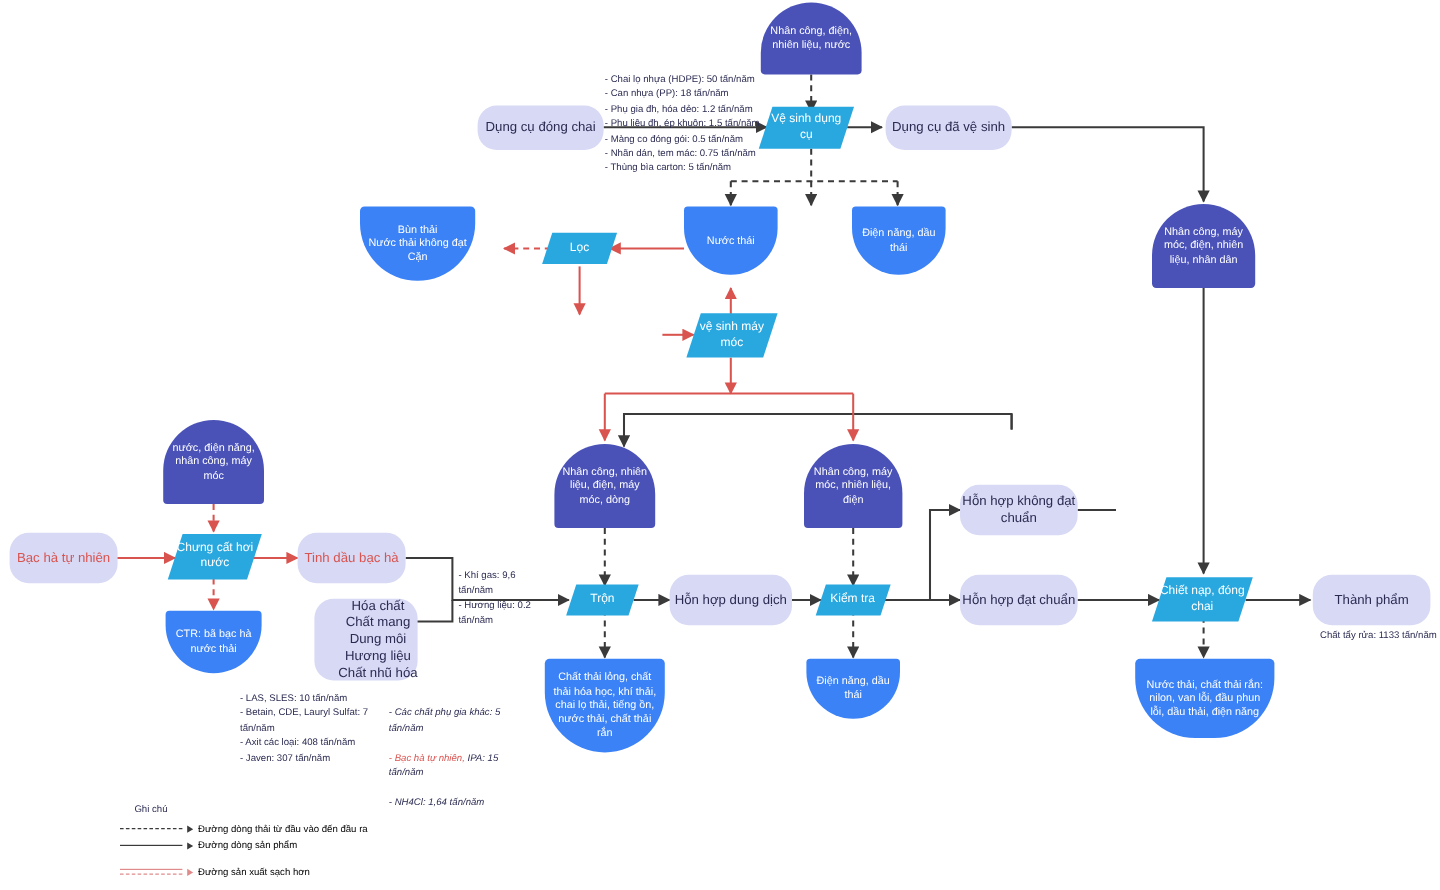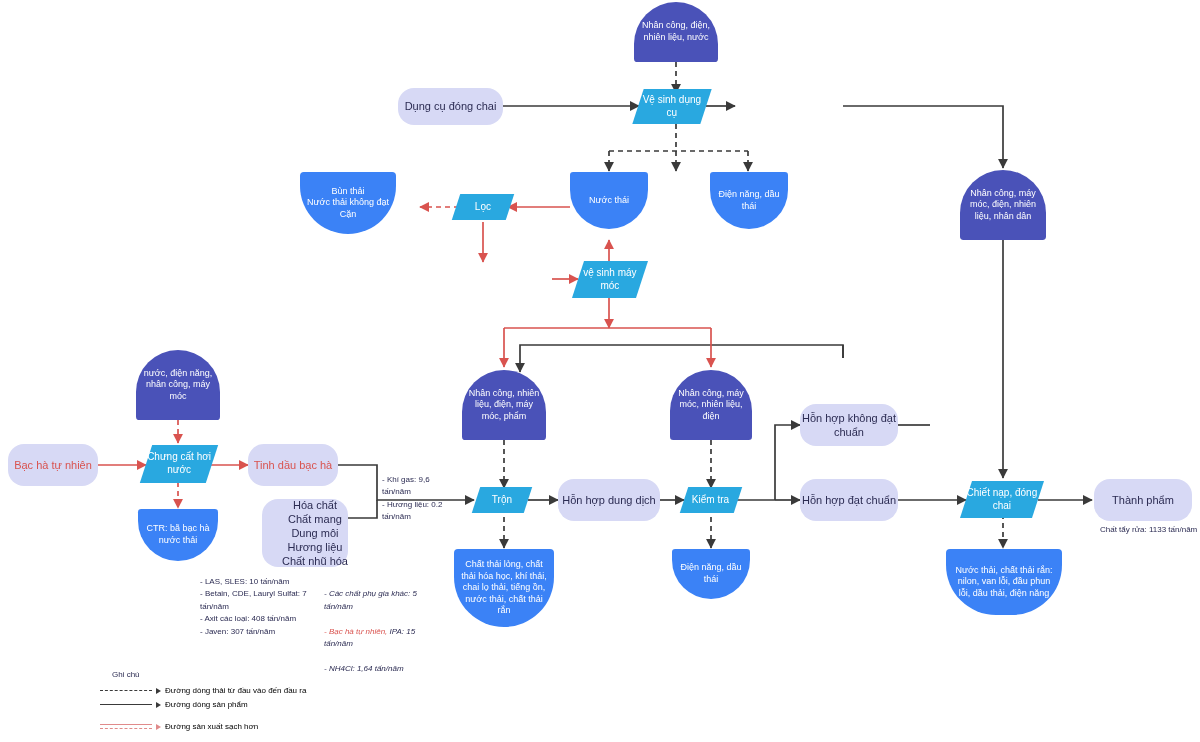--- a/index.html
+++ b/index.html
@@ -128,20 +128,23 @@
   </div>
 
   <div class="node box-light" style="left:398px;top:88px;width:105px;height:37px;">
     <span>Dụng cụ đóng chai</span>
   </div>
 
   <div class="node proc" style="left:638px;top:89px;width:68px;height:35px;">
     <span>Vệ sinh dụng cụ</span>
   </div>
 
+  <div class="node box-light" style="left:738px;top:88px;width:105px;height:37px;">
+    <span>Dụng cụ đã vệ sinh</span>
+  </div>
 
   <div class="node arch-out" style="left:570px;top:172px;width:78px;height:57px;">
     <span>Nước thái</span>
   </div>
 
   <div class="node arch-out" style="left:710px;top:172px;width:78px;height:57px;">
     <span style="white-space:pre-line;">Điện năng, dầu thái</span>
   </div>
 
   <div class="node arch-out" style="left:300px;top:172px;width:96px;height:62px;">
@@ -185,21 +188,21 @@
 
   <div class="node box-light" style="left:262px;top:499px;width:86px;height:68px;justify-content:flex-end;">
     <span style="white-space:pre-line;">Hóa chất
 Chất mang
 Dung môi
 Hương liệu
 Chất nhũ hóa</span>
   </div>
 
   <div class="node arch-in" style="left:462px;top:370px;width:84px;height:70px;">
-    <span>Nhân công, nhiên liệu, điện, máy móc, phẩm</span>
+    <span>Nhân công, nhiên liệu, điện, máy móc, dòng</span>
   </div>
 
   <div class="node proc" style="left:476px;top:487px;width:52px;height:26px;">
     <span>Trộn</span>
   </div>
 
   <div class="node box-light" style="left:558px;top:479px;width:102px;height:42px;">
     <span>Hỗn hợp dung dịch</span>
   </div>
 
@@ -232,20 +235,27 @@
   </div>
 
   <div class="node box-light" style="left:1094px;top:479px;width:98px;height:42px;">
     <span>Thành phẩm</span>
   </div>
 
   <div class="node arch-out" style="left:946px;top:549px;width:116px;height:66px;">
     <span>Nước thải, chất thải rắn: nilon, van lỗi, đầu phun lỗi, dầu thải, điện năng</span>
   </div>
 
+  <div class="txt" style="left:504px;top:60px;width:135px;">- Chai lọ nhựa (HDPE): 50 tấn/năm
+- Can nhựa (PP): 18 tấn/năm
+- Phụ gia đh, hóa dẻo: 1.2 tấn/năm
+- Phụ liệu đh, ép khuôn: 1.5 tấn/năm
+- Màng co đóng gói: 0.5 tấn/năm
+- Nhãn dán, tem mác: 0.75 tấn/năm
+- Thùng bìa carton: 5 tấn/năm</div>
 
   <div class="txt" style="left:382px;top:474px;width:62px;">- Khí gas: 9,6 tấn/năm
 - Hương liệu: 0.2 tấn/năm</div>
 
   <div class="txt" style="left:200px;top:576px;width:118px;">- LAS, SLES: 10 tấn/năm
 - Betain, CDE,  Lauryl Sulfat: 7 tấn/năm
 - Axit các loại: 408 tấn/năm
 - Javen: 307 tấn/năm</div>
 
   <div class="txt" style="left:324px;top:576px;width:104px;font-style:italic;">

